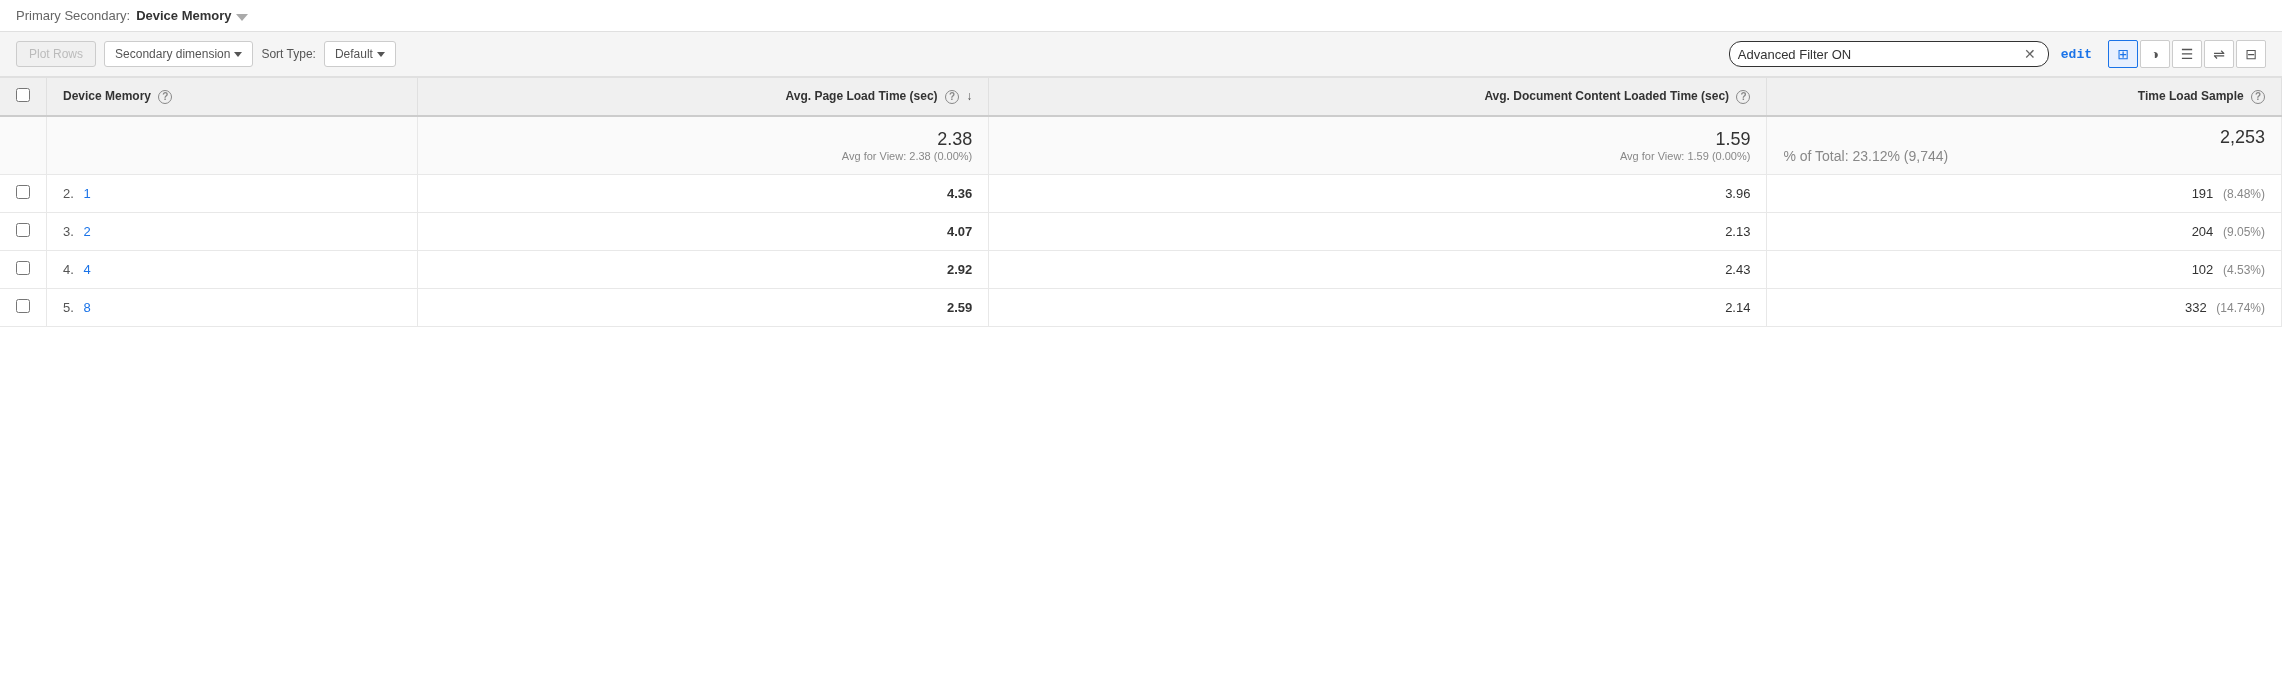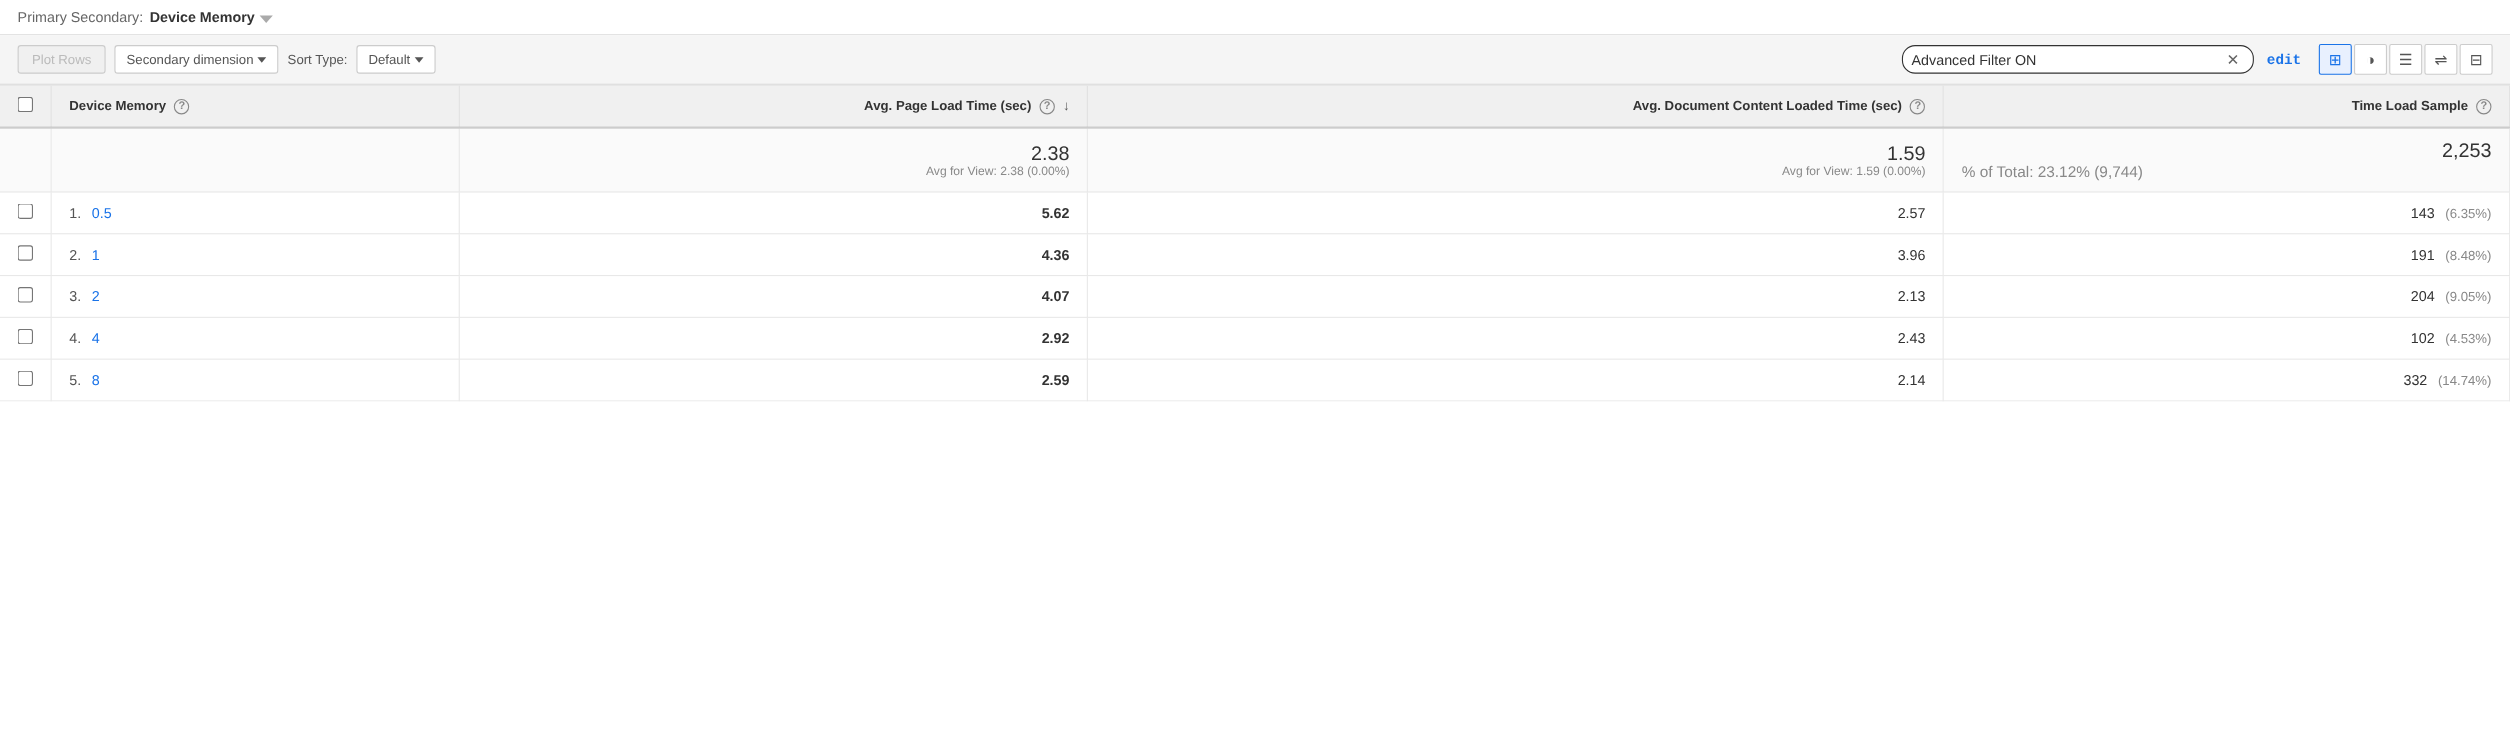--- a/index.html
+++ b/index.html
@@ -338,96 +338,77 @@
   <td class="numeric">
     <span class="summary-total">2,253</span>
     <span class="summary-total-sub">% of Total: 23.12% (9,744)</span>
   </td>
 </tr>
       <tr>
     <td class="checkbox-cell">
       <input type="checkbox" style="">
     </td>
     <td>
-      <span class="row-number">1.</span>
-      <a class="link-value">0.5</a>
-    </td>
-    <td class="numeric">
-      <span class="bold-value">5.62</span>
-    </td>
-    <td class="numeric">
-      <span>2.57</span>
-    </td>
-    <td class="numeric">
-      <span>143</span>
-      <span class="percentage">(6.35%)</span>
+      <span class="row-number">2.</span>
+      <a class="link-value">1</a>
+    </td>
+    <td class="numeric">
+      <span class="bold-value">4.36</span>
+    </td>
+    <td class="numeric">
+      <span>3.96</span>
+    </td>
+    <td class="numeric">
+      <span>191</span>
+      <span class="percentage">(8.48%)</span>
     </td>
   </tr>
       <tr>
     <td class="checkbox-cell">
       <input type="checkbox" style="">
     </td>
     <td>
-      <span class="row-number">2.</span>
-      <a class="link-value">1</a>
-    </td>
-    <td class="numeric">
-      <span class="bold-value">4.36</span>
-    </td>
-    <td class="numeric">
-      <span>3.96</span>
-    </td>
-    <td class="numeric">
-      <span>191</span>
-      <span class="percentage">(8.48%)</span>
+      <span class="row-number">3.</span>
+      <a class="link-value">2</a>
+    </td>
+    <td class="numeric">
+      <span class="bold-value">4.07</span>
+    </td>
+    <td class="numeric">
+      <span>2.13</span>
+    </td>
+    <td class="numeric">
+      <span>204</span>
+      <span class="percentage">(9.05%)</span>
     </td>
   </tr>
       <tr>
     <td class="checkbox-cell">
       <input type="checkbox" style="">
     </td>
     <td>
-      <span class="row-number">3.</span>
-      <a class="link-value">2</a>
-    </td>
-    <td class="numeric">
-      <span class="bold-value">4.07</span>
-    </td>
-    <td class="numeric">
-      <span>2.13</span>
-    </td>
-    <td class="numeric">
-      <span>204</span>
-      <span class="percentage">(9.05%)</span>
+      <span class="row-number">4.</span>
+      <a class="link-value">4</a>
+    </td>
+    <td class="numeric">
+      <span class="bold-value">2.92</span>
+    </td>
+    <td class="numeric">
+      <span>2.43</span>
+    </td>
+    <td class="numeric">
+      <span>102</span>
+      <span class="percentage">(4.53%)</span>
     </td>
   </tr>
       <tr>
     <td class="checkbox-cell">
       <input type="checkbox" style="">
     </td>
     <td>
-      <span class="row-number">4.</span>
-      <a class="link-value">4</a>
-    </td>
-    <td class="numeric">
-      <span class="bold-value">2.92</span>
-    </td>
-    <td class="numeric">
-      <span>2.43</span>
-    </td>
-    <td class="numeric">
-      <span>102</span>
-      <span class="percentage">(4.53%)</span>
-    </td>
-  </tr>
-      <tr>
-    <td class="checkbox-cell">
-      <input type="checkbox" style="">
-    </td>
-    <td>
       <span class="row-number">5.</span>
       <a class="link-value">8</a>
     </td>
     <td class="numeric">
       <span class="bold-value">2.59</span>
     </td>
     <td class="numeric">
       <span>2.14</span>
     </td>
     <td class="numeric">

